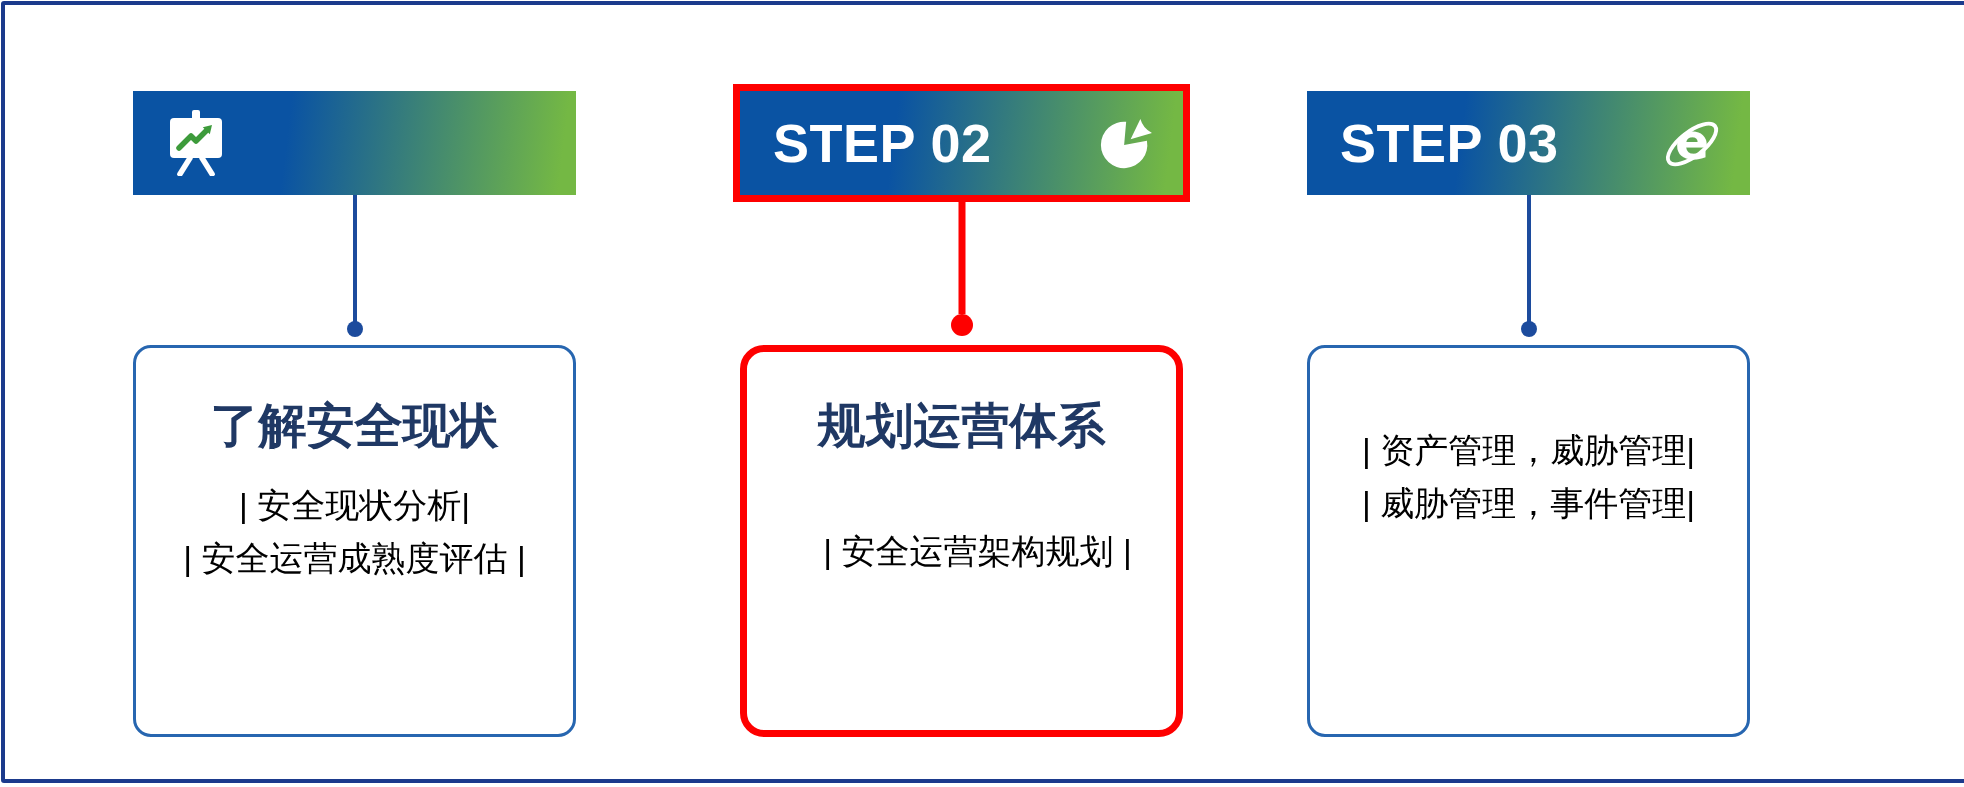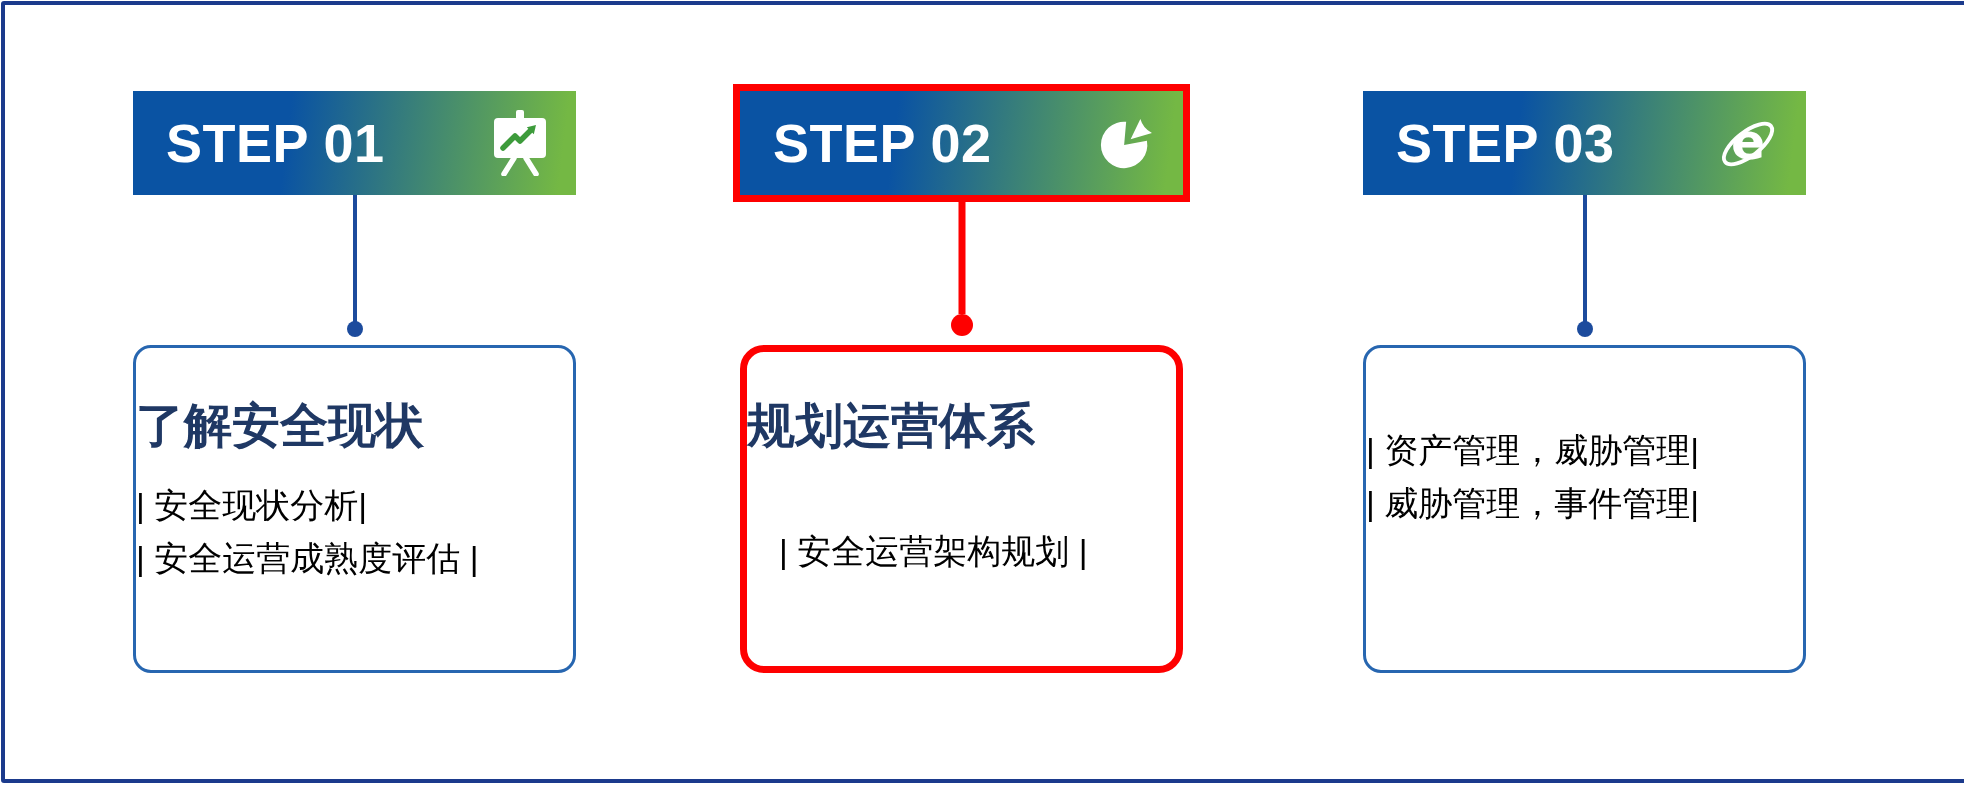--- a/index.html
+++ b/index.html
@@ -70,26 +70,26 @@
     top: 202px; height: 112px; width: 7px;
     background: var(--highlight-color, #fe0000);
   }
   .column.highlight .dot {
     top: 314px; width: 22px; height: 22px;
     background: var(--highlight-color, #fe0000);
   }
   .card {
     position: absolute;
     top: 345px; left: 0;
-    width: 443px; height: 328px;
+    width: 443px; height: 392px;
     box-sizing: border-box;
     background: #ffffff;
     border: 3px solid var(--card-border-color, #2766b0);
     border-radius: 18px;
-    text-align: left;
+    text-align: center;
     padding-top: 50px;
   }
   .column.highlight .card {
     border: 7px solid var(--highlight-color, #fe0000);
     border-radius: 24px;
     padding-top: 46px;
   }
   .card-title {
     font-size: 48px;
     font-weight: bold;
@@ -106,21 +106,20 @@
   .card-line { white-space: nowrap; }
 </style>
 </head>
 <body>
 
 <div id="page">
   <div class="frame"></div>
 
   <div class="column" style="left:133px;">
     <div class="header-bar">
-      <span class="step-label">STEP 01</span>
       <span class="icon">
         <svg width="60" height="66" viewBox="0 0 60 66">
           <rect x="26" y="0" width="8" height="10" rx="2" fill="#fff"></rect>
           <rect x="4" y="8" width="52" height="40" rx="4" fill="#fff"></rect>
           <path class="easel-arrow" d="M13 38 L25 26 L30 31 L40 21" fill="none" stroke-width="5.5" stroke-linecap="round" stroke-linejoin="round"></path>
           <polygon class="easel-arrowhead" points="46,15 43.8,24.2 36.8,17.2"></polygon>
           <path d="M24 48 L14 64" stroke="#fff" stroke-width="5.5" stroke-linecap="round"></path>
           <path d="M36 48 L46 64" stroke="#fff" stroke-width="5.5" stroke-linecap="round"></path>
         </svg>
       </span>
@@ -149,21 +148,21 @@
     <div class="connector"></div>
     <div class="dot"></div>
     <div class="card">
       <div class="card-title">规划运营体系</div>
       <div class="card-lines">
         <div class="card-line">| 安全运营架构规划 |</div>
       </div>
     </div>
   </div>
 
-  <div class="column" style="left:1363px;">
+  <div class="column" style="left:1307px;">
     <div class="header-bar">
       <span class="step-label">STEP 03</span>
       <span class="icon">
         <svg width="64" height="64" viewBox="0 0 66 66">
           <text x="33" y="50" text-anchor="middle" font-size="52" font-weight="bold" fill="#fff" font-family="'DejaVu Sans', sans-serif">e</text>
           <ellipse cx="33" cy="34" rx="30" ry="12.5" fill="none" stroke="#fff" stroke-width="4" transform="rotate(-38 33 34)"></ellipse>
         </svg>
       </span>
     </div>
     <div class="connector"></div>

